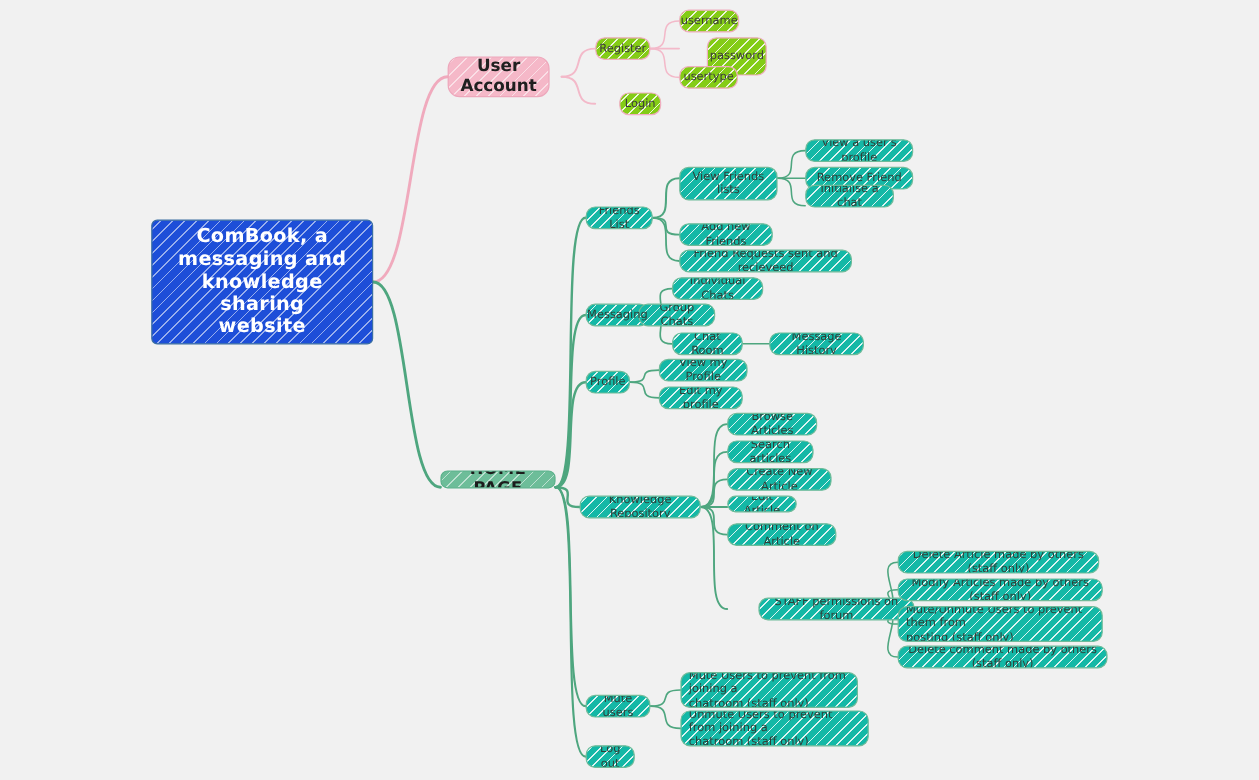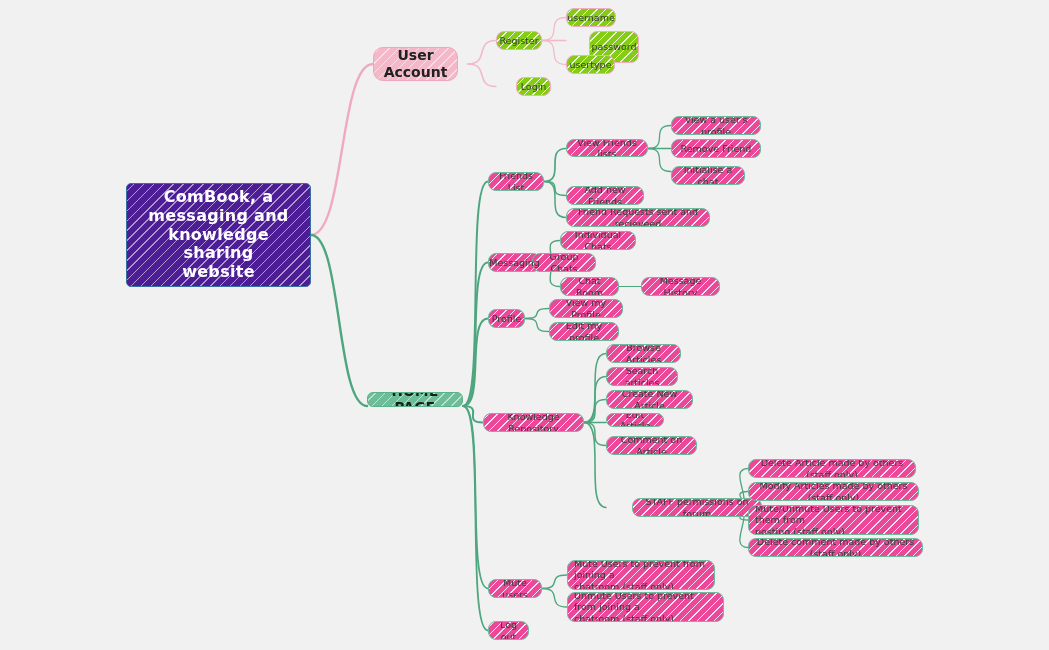--- a/index.html
+++ b/index.html
@@ -50,21 +50,21 @@
   }
   .node > span {
     position: relative;
     z-index: 2;
     display: block;
     padding: 0 6px;
   }
 
   
   .n-root {
-    background: #4c1d95;
+    background: #1d4ed8;
     border: 1.5px solid #3a6fa2;
     color: #ffffff;
     font-size: 16px;
     font-weight: 700;
     letter-spacing: 0.3px;
     border-radius: 5px;
   }
 
   
   .n-pink-main {
@@ -87,21 +87,21 @@
   .n-green-main {
     background: #6dbd99;
     border: 1.5px solid #5bb18b;
     color: #1c1c1c;
     font-size: 13.5px;
     font-weight: 700;
     letter-spacing: 0.4px;
     border-radius: 6px;
   }
   .n-green {
-    background: #ec4899;
+    background: #14b8a6;
     border: 1.3px solid #6fbb99;
     color: #2f3f38;
     font-size: 9.5px;
     border-radius: 8px;
   }
   .n-green.hatch::after {
     background: repeating-linear-gradient(
       -45deg,
       rgba(255,255,255,0.85) 0px,
       rgba(255,255,255,0.85) 1px,
@@ -169,24 +169,24 @@
 knowledge sharing
 website</span></div>
       <div class="node n-pink-main hatch" style="left: 373px; top: 47px; width: 85px; height: 34px;"><span>User Account</span></div>
       <div class="node n-pink hatch" style="left: 496px; top: 31px; width: 46px; height: 19px;"><span>Register</span></div>
       <div class="node n-pink hatch" style="left: 566px; top: 8px; width: 50px; height: 19px;"><span>username</span></div>
       <div class="node n-pink hatch" style="left: 566px; top: 31px; width: 50px; height: 32px; margin-left: 23px;"><span>password</span></div>
       <div class="node n-pink hatch" style="left: 566px; top: 55px; width: 49px; height: 19px;"><span>usertype</span></div>
       <div class="node n-pink hatch" style="left: 496px; top: 77px; width: 35px; height: 19px; margin-left: 20px;"><span>Login</span></div>
       <div class="node n-green-main hatch" style="left: 367px; top: 392px; width: 96px; height: 15px;"><span>HOME PAGE</span></div>
       <div class="node n-green hatch" style="left: 488px; top: 172px; width: 56px; height: 19px;"><span>Friends List</span></div>
-      <div class="node n-green hatch" style="left: 566px; top: 139px; width: 82px; height: 18px;"><span>View Friends lists</span></div>
+      <div class="node n-green hatch" style="left: 566px; top: 139px; width: 82px; height: 28px;"><span>View Friends lists</span></div>
       <div class="node n-green hatch" style="left: 671px; top: 116px; width: 90px; height: 19px;"><span>View a user's profile</span></div>
       <div class="node n-green hatch" style="left: 671px; top: 139px; width: 90px; height: 19px;"><span>Remove Friend</span></div>
-      <div class="node n-green hatch" style="left: 671px; top: 166px; width: 74px; height: 19px;"><span>Initialise a chat</span></div>
+      <div class="node n-green hatch" style="left: 671px; top: 154px; width: 74px; height: 19px;"><span>Initialise a chat</span></div>
       <div class="node n-green hatch" style="left: 566px; top: 186px; width: 78px; height: 19px;"><span>Add new Friends</span></div>
       <div class="node n-green hatch" style="left: 566px; top: 208px; width: 144px; height: 19px;"><span>Friend Requests sent and recieveed</span></div>
       <div class="node n-green hatch" style="left: 488px; top: 253px; width: 53px; height: 19px;"><span>Messaging</span></div>
       <div class="node n-green hatch" style="left: 560px; top: 231px; width: 76px; height: 19px;"><span>Individual Chats</span></div>
       <div class="node n-green hatch" style="left: 532px; top: 253px; width: 64px; height: 19px;"><span>Group Chats</span></div>
       <div class="node n-green hatch" style="left: 560px; top: 277px; width: 59px; height: 19px;"><span>Chat Room</span></div>
       <div class="node n-green hatch" style="left: 641px; top: 277px; width: 79px; height: 19px;"><span>Message History</span></div>
       <div class="node n-green hatch" style="left: 488px; top: 309px; width: 37px; height: 19px;"><span>Profile</span></div>
       <div class="node n-green hatch" style="left: 549px; top: 299px; width: 74px; height: 19px;"><span>View my Profile</span></div>
       <div class="node n-green hatch" style="left: 549px; top: 322px; width: 70px; height: 19px;"><span>Edit my profile</span></div>

